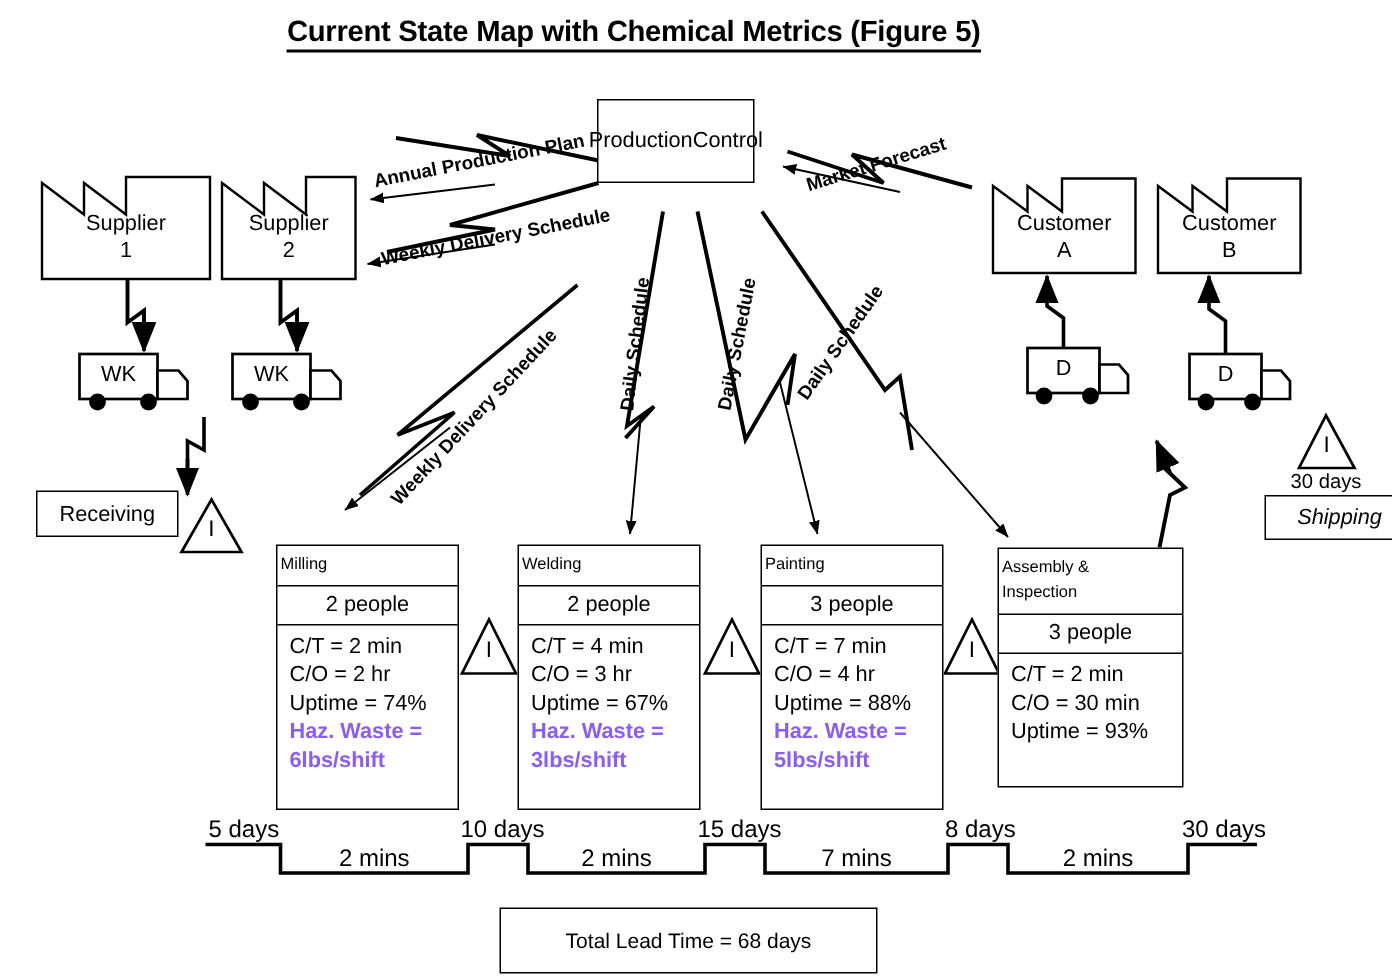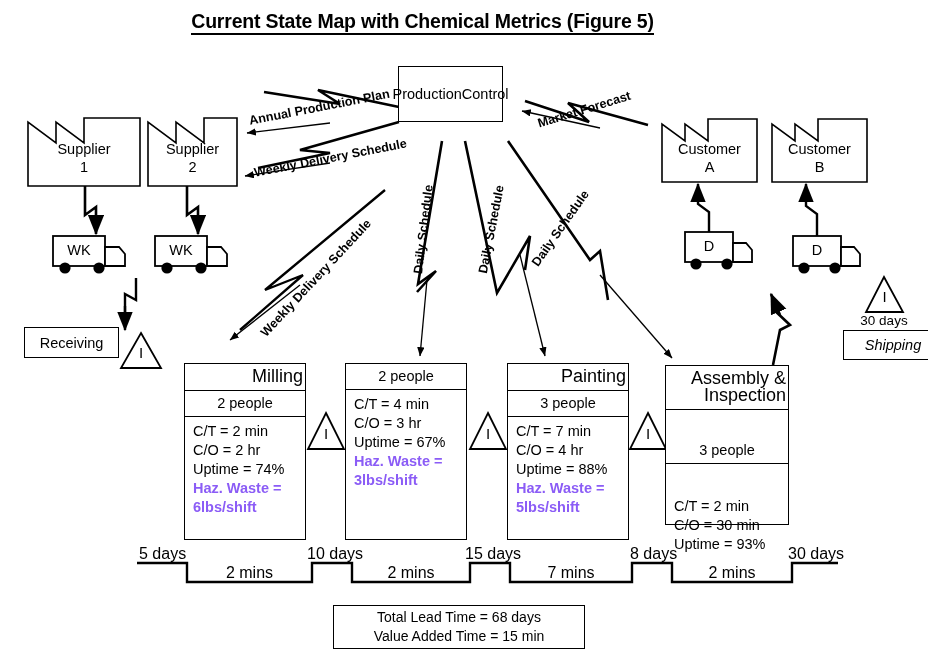--- a/index.html
+++ b/index.html
@@ -46,22 +46,22 @@
   .proc {
     position: absolute;
     border: 1.6px solid #000;
     background: #fff;
     box-sizing: border-box;
     display: flex;
     flex-direction: column;
   }
   .proc .hd {
     border-bottom: 1.6px solid #000;
-    text-align: right;
-    font-size: 18px;
+    text-align: left;
+    font-size: 11px;
     line-height: 17px;
     padding: 4px 2px 5px;
   }
   .proc .pp {
     border-bottom: 1.6px solid #000;
     text-align: center;
     font-size: 14.5px;
     padding: 4px 2px 5px;
   }
   .proc .mt {
@@ -337,20 +337,21 @@
     <div class="mt">
       <div>C/T = 2 min</div>
       <div>C/O = 2 hr</div>
       <div>Uptime = 74%</div>
       <div class="hz">Haz. Waste =</div>
       <div class="hz">6lbs/shift</div>
     </div>
   </div>
 
   <div class="proc" style="left:345px; top:363px; width:122px; height:177px;">
+    <div class="hd">Welding</div>
     <div class="pp">2 people</div>
     <div class="mt">
       <div>C/T = 4 min</div>
       <div>C/O = 3 hr</div>
       <div>Uptime = 67%</div>
       <div class="hz">Haz. Waste =</div>
       <div class="hz">3lbs/shift</div>
     </div>
   </div>
 
@@ -359,21 +360,21 @@
     <div class="pp">3 people</div>
     <div class="mt">
       <div>C/T = 7 min</div>
       <div>C/O = 4 hr</div>
       <div>Uptime = 88%</div>
       <div class="hz">Haz. Waste =</div>
       <div class="hz">5lbs/shift</div>
     </div>
   </div>
 
-  <div class="proc" style="left:665px; top:365px; width:124px; height:160px;gap:28px;">
+  <div class="proc" style="left:665px; top:365px; width:124px; height:160px;">
     <div class="hd">
       <div>Assembly &amp;</div>
       <div>Inspection</div>
     </div>
     <div class="pp">3 people</div>
     <div class="mt">
       <div>C/T = 2 min</div>
       <div>C/O = 30 min</div>
       <div>Uptime = 93%</div>
     </div>
@@ -385,16 +386,15 @@
   <div class="tl-lbl" style="left:630px; top:545px;">8 days</div>
   <div class="tl-lbl" style="left:788px; top:545px;">30 days</div>
 
   <div class="tl-lbl ctr" style="left:187px; top:564px; width:125px;">2 mins</div>
   <div class="tl-lbl ctr" style="left:352px; top:564px; width:118px;">2 mins</div>
   <div class="tl-lbl ctr" style="left:510px; top:564px; width:122px;">7 mins</div>
   <div class="tl-lbl ctr" style="left:672px; top:564px; width:120px;">2 mins</div>
 
   <div class="sumbox" style="left:333px; top:605px; width:252px; height:44px;">
     <div>Total Lead Time = 68 days</div>
-    <div>Value Added Time = 15 min</div>
   </div>
 
 </div>
 
 </body></html>

